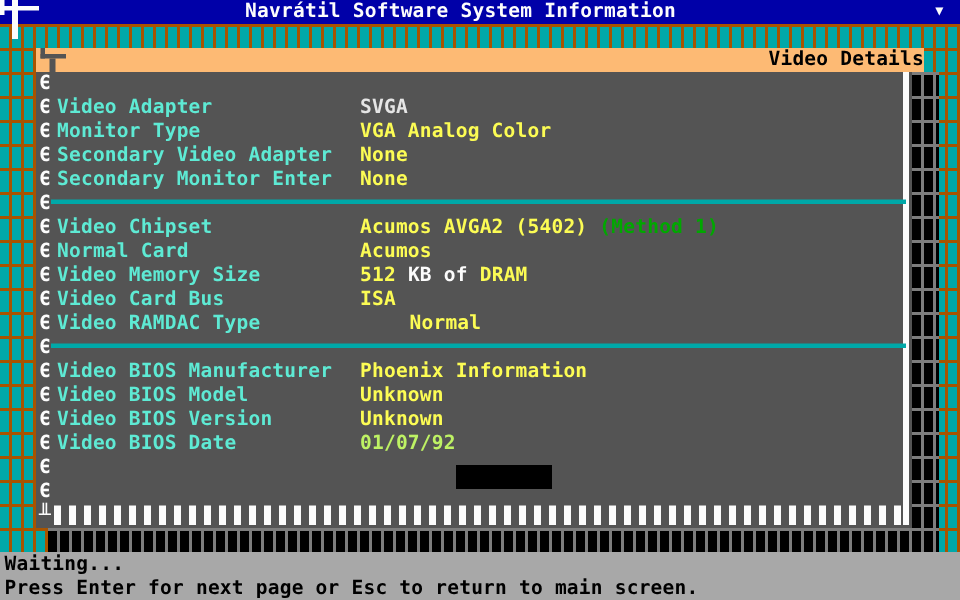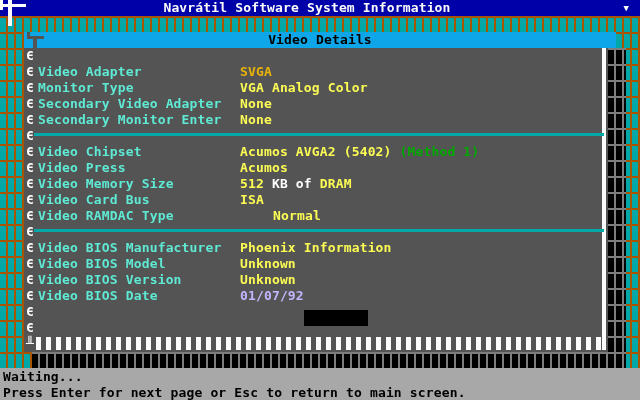--- a/index.html
+++ b/index.html
@@ -21,21 +21,21 @@
 
   
   .shadow{background-color:#000;
     background-image:
       repeating-linear-gradient(90deg,transparent 0 6px,#7d7d7d 6px 8px),
       repeating-linear-gradient(0deg,transparent 0 14px,#7d7d7d 14px 16px);}
   .shadow-right{left:608px;top:48px;width:18px;height:320px;}
   .shadow-bottom{left:32px;top:352px;width:594px;height:16px;}
 
   
-  .dlg-title{left:24px;top:32px;width:592px;height:16px;background:#0ea5e9;color:#000;text-align:center;}
+  .dlg-title{left:24px;top:32px;width:592px;height:16px;background:#fdba74;color:#000;text-align:right;}
   .dlg-body{left:24px;top:48px;width:584px;height:304px;background:#545454;color:#fcfcfc;}
   .right-border{position:absolute;left:578px;top:0;width:4px;height:302px;background:#fcfcfc;}
   .comb{position:absolute;left:12px;top:289px;width:566px;height:13px;
     background:repeating-linear-gradient(90deg,#fcfcfc 0 5px,rgba(0,0,0,0) 5px 10px);}
   .corner-glyph{position:absolute;left:2px;top:288px;height:16px;color:#fcfcfc;}
   .edge-glyph{position:absolute;left:2px;height:16px;color:#fcfcfc;}
 
   .row{position:absolute;left:0;width:578px;height:16px;white-space:pre;}
   .row .label{position:absolute;left:14px;top:0;color:#5eead4;}
   .row .value{position:absolute;left:216px;top:0;}
@@ -99,35 +99,35 @@
         <span class="edge-glyph" style="top: 176px;">Є</span>
         <span class="edge-glyph" style="top: 192px;">Є</span>
         <span class="edge-glyph" style="top: 208px;">Є</span>
         <span class="edge-glyph" style="top: 224px;">Є</span>
         <span class="edge-glyph" style="top: 240px;">Є</span>
         <span class="edge-glyph" style="top: 256px;">Є</span>
         <span class="edge-glyph" style="top: 272px;">Є</span>
       </div>
     <div class="right-border"></div>
     <div id="detail-rows">
-        <div class="row" style="top: 16px;"><span class="label">Video Adapter</span><span class="value"><span style="color: #eab308;">SVGA</span></span></div>
+        <div class="row" style="top: 16px;"><span class="label">Video Adapter</span><span class="value"><span style="color: #e5e5e5;">SVGA</span></span></div>
         <div class="row" style="top: 32px;"><span class="label">Monitor Type</span><span class="value"><span style="color: rgb(252, 252, 84);">VGA Analog Color</span></span></div>
         <div class="row" style="top: 48px;"><span class="label">Secondary Video Adapter</span><span class="value"><span style="color: rgb(252, 252, 84);">None</span></span></div>
         <div class="row" style="top: 64px;"><span class="label">Secondary Monitor Enter</span><span class="value"><span style="color: rgb(252, 252, 84);">None</span></span></div>
         <div class="sep" style="top: 85px;"></div>
         <div class="row" style="top: 96px;"><span class="label">Video Chipset</span><span class="value"><span style="color: rgb(252, 252, 84);">Acumos AVGA2 (5402) </span><span style="color: rgb(0, 168, 0);">(Method 1)</span></span></div>
-        <div class="row" style="top: 112px;"><span class="label">Video Press</span><span class="value"><span style="color: rgb(252, 252, 84);">Acumos</span></span></div>
+        <div class="row" style="top: 112px;"><span class="label">Normal Card</span><span class="value"><span style="color: rgb(252, 252, 84);">Acumos</span></span></div>
         <div class="row" style="top: 128px;"><span class="label">Video Memory Size</span><span class="value"><span style="color: rgb(252, 252, 84);">512 </span><span style="color: rgb(252, 252, 252);">KB of </span><span style="color: rgb(252, 252, 84);">DRAM</span></span></div>
         <div class="row" style="top: 144px;"><span class="label">Video Card Bus</span><span class="value"><span style="color: rgb(252, 252, 84);">ISA</span></span></div>
         <div class="row" style="top: 160px;"><span class="label">Video RAMDAC Type</span><span class="value"><span style="color: rgb(252, 252, 84); padding-left: 33px;">Normal</span></span></div>
         <div class="sep" style="top: 181px;"></div>
         <div class="row" style="top: 192px;"><span class="label">Video BIOS Manufacturer</span><span class="value"><span style="color: rgb(252, 252, 84);">Phoenix Information</span></span></div>
         <div class="row" style="top: 208px;"><span class="label">Video BIOS Model</span><span class="value"><span style="color: rgb(252, 252, 84);">Unknown</span></span></div>
         <div class="row" style="top: 224px;"><span class="label">Video BIOS Version</span><span class="value"><span style="color: rgb(252, 252, 84);">Unknown</span></span></div>
-        <div class="row" style="top: 240px;"><span class="label">Video BIOS Date</span><span class="value"><span style="color: #c4b5fd;">01/07/92</span></span></div>
+        <div class="row" style="top: 240px;"><span class="label">Video BIOS Date</span><span class="value"><span style="color: #bef264;">01/07/92</span></span></div>
       </div>
 
     <div class="ok-shadow"></div>
 
     <span class="corner-glyph">╨</span>
     <div class="comb"></div>
   </div>
 
   <div class="abs statusbar">
     <div class="line" style="top:1px;">Waiting...</div>

